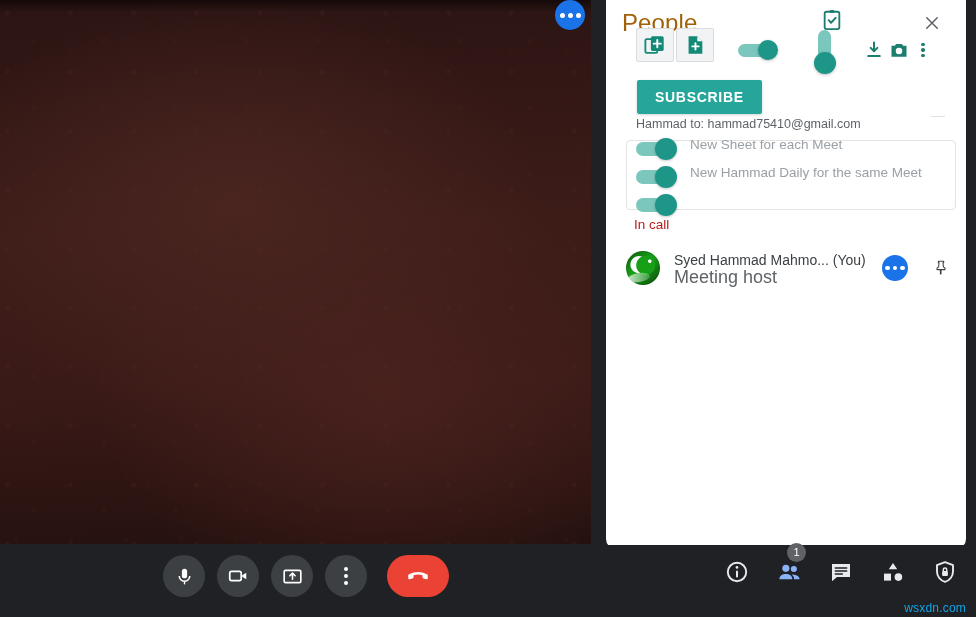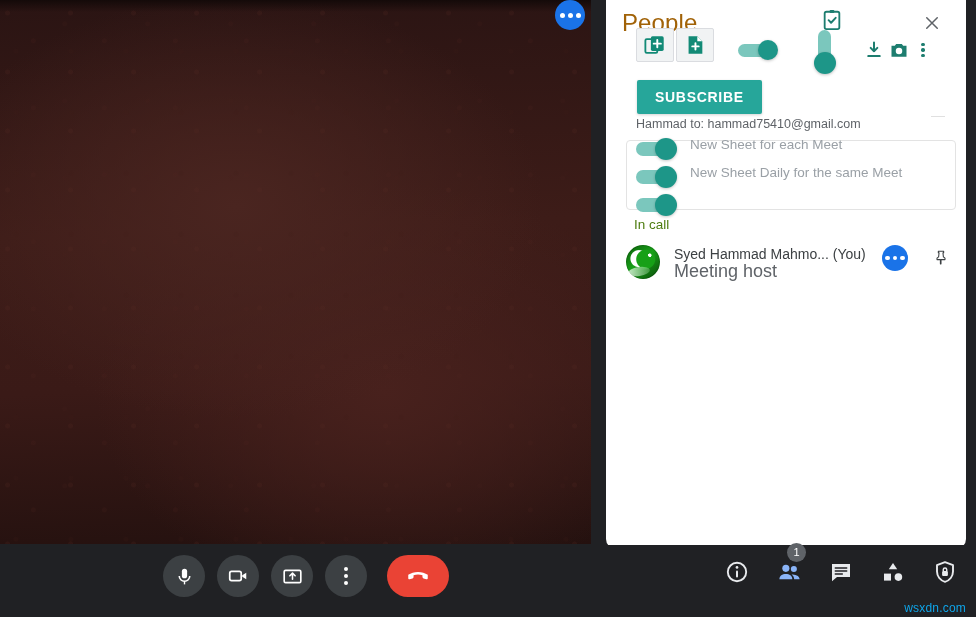--- a/index.html
+++ b/index.html
@@ -141,27 +141,27 @@
   }
   .mini-toggle .knob {
     position: absolute; left: 21px; top: 1px; width: 22px; height: 22px;
     border-radius: 50%; background: #1d9688;
     box-shadow: 0 1px 3px rgba(0,0,0,.22);
   }
   .opt-label { margin-left: 10px; font-size: 13.5px; color: #9aa0a6; }
 
   .incall-label {
     position: absolute; left: 28px; top: 217px;
-    font-size: 13.5px; color: #4d7c0f;
+    font-size: 13.5px; color: #b91c1c;
   }
 
   
   .participant {
     position: absolute; left: 20px; top: 245px; width: 330px; height: 46px;
-    display: flex; align-items: flex-start;
+    display: flex; align-items: center;
   }
   .avatar {
     width: 34px; height: 34px; border-radius: 50%; flex: 0 0 34px;
     background:
       radial-gradient(circle at 70% 30%, #ffffff 0 1.5px, transparent 2px),
       radial-gradient(circle at 58% 42%, #17a017 0 9px, transparent 10px),
       radial-gradient(circle at 38% 40%, #ffffff 0 8px, transparent 9px),
       linear-gradient(140deg, #0b5c0b 0%, #18a018 45%, #0a4c0a 100%);
     position: relative; overflow: hidden;
     box-shadow: inset 0 0 0 1px rgba(0,0,0,.15);
@@ -318,21 +318,21 @@
           <div class="knob"></div>
         </div>
         <span class="opt-label">New Sheet for each Meet</span>
       </div>
 
       <div class="opt-row">
         <div class="mini-toggle">
           <div class="track"></div>
           <div class="knob"></div>
         </div>
-        <span class="opt-label">New Sheet Daily for the same Meet</span>
+        <span class="opt-label">New Hammad Daily for the same Meet</span>
       </div>
 
       <div class="opt-row">
         <div class="mini-toggle">
           <div class="track"></div>
           <div class="knob"></div>
         </div>
       </div>
     </div>
 

